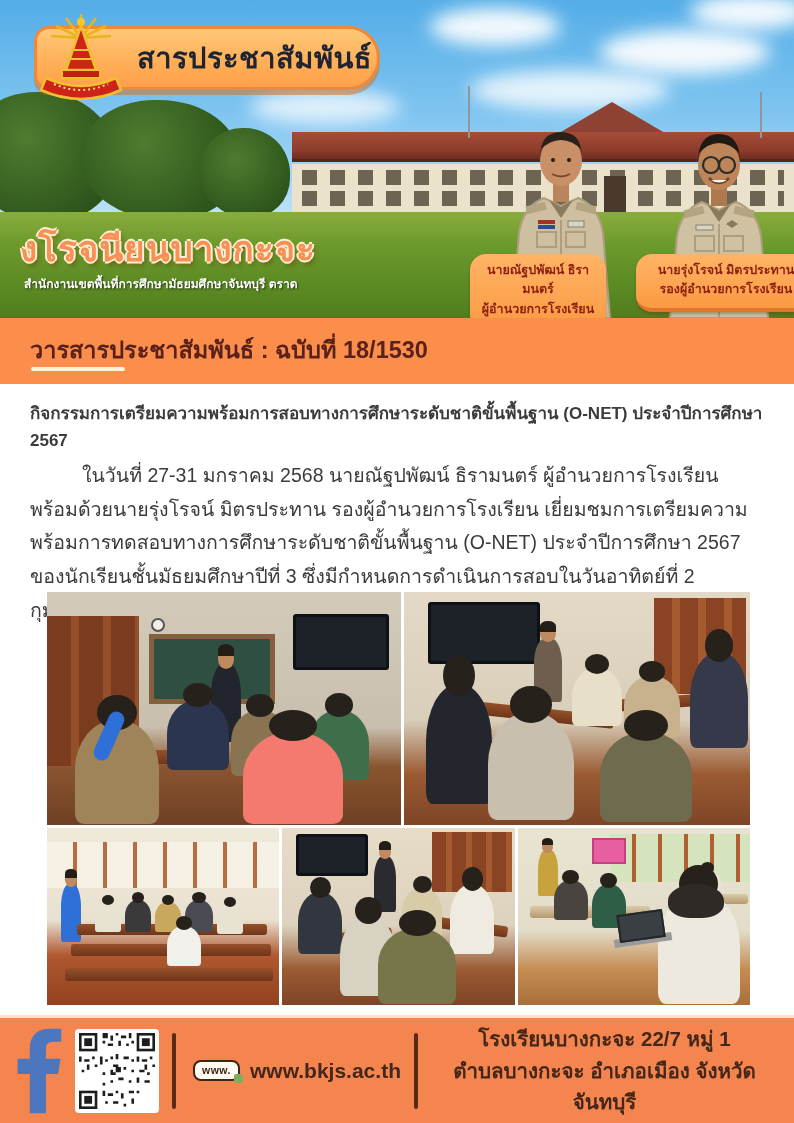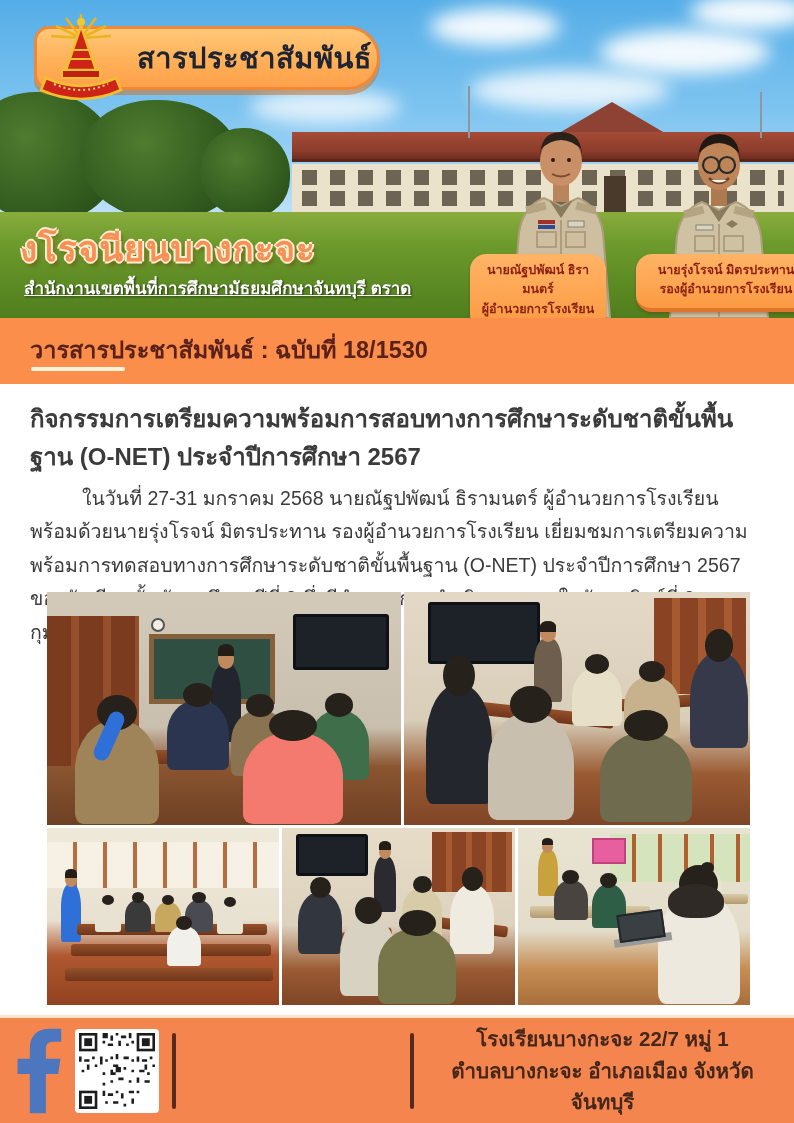--- a/index.html
+++ b/index.html
@@ -37,36 +37,36 @@
               background:linear-gradient(180deg,#FFC879 0%, #FFB058 55%, #FFA04B 100%);
               border:3px solid #EF8838; border-radius:16px 34px 34px 16px;
               box-shadow:0 5px 0 rgba(205,115,40,.55);
               display:flex; align-items:center; padding-left:100px;
               font-size:29px; font-weight:800; color:#1E2432; letter-spacing:.5px; }
 
   .school-name { position:absolute; left:20px; top:221px; z-index:6;
                  font-size:35px; font-weight:800; color:#F79055; letter-spacing:1px;
                  text-shadow:-2px 0 0 #FFEFD5, 2px 0 0 #FFEFD5, 0 -2px 0 #FFEFD5, 0 2px 0 #FFEFD5, 3px 4px 4px rgba(110,45,0,.45); }
   .district { position:absolute; left:24px; top:274px; z-index:6;
-              font-size:17px; font-weight:700; color:#FFFFFF; text-shadow:1px 1px 2px rgba(0,0,0,.65);text-decoration:underline; }
+              font-size:12px; font-weight:700; color:#FFFFFF; text-shadow:1px 1px 2px rgba(0,0,0,.65); }
 
   .person { position:absolute; z-index:5; }
   .nb { position:absolute; z-index:6; width:136px; padding:7px 4px 8px;
         background:linear-gradient(180deg,#FFB466 0%, #FB9A43 100%);
         border-radius:16px; border-bottom:4px solid #E0752C; box-shadow:0 2px 3px rgba(100,40,0,.35);
         text-align:center; color:#8B1F12; font-weight:700; font-size:12.5px; line-height:1.55; }
 
   
   .issue-bar { position:absolute; top:318px; left:0; width:100%; height:66px; background:#FC8E4C; }
   .issue-text { position:absolute; left:30px; top:13px; font-size:23.5px; font-weight:800; color:#5A211B; }
   .issue-underline { position:absolute; left:31px; top:49px; width:94px; height:4px; background:#FFF3DC; border-radius:2px; }
 
   
   .article { position:absolute; top:384px; left:0; width:100%; padding:16px 30px 0 30px; background:#fff; }
-  .article h2 { font-size:24px; font-weight:700; color:#3B3B3B; line-height:1.6; }
+  .article h2 { font-size:17px; font-weight:700; color:#3B3B3B; line-height:1.6; }
   .article p { font-size:19.5px; font-weight:400; color:#3B3B3B; line-height:1.72; margin-top:5px; text-indent:52px; }
 
   
   .collage { position:absolute; top:592px; left:47px; width:703px; z-index:1; }
   .prow { display:flex; gap:3px; }
   .prow1 { height:233px; margin-bottom:3px; }
   .prow2 { height:177px; }
   .photo { position:relative; overflow:hidden; background:#D8CFBE; }
   .stu { position:absolute; border-radius:48% 48% 10% 10%; }
   .stu::before { content:""; position:absolute; top:-24%; left:26%; width:48%; height:34%;
@@ -306,20 +306,24 @@
         <g fill="#1D1D1D">
           <rect x="2" y="2" width="3" height="3"></rect>
             <rect x="24" y="2" width="3" height="3"></rect>
             <rect x="2" y="24" width="3" height="3"></rect>
           <path d="M9 0h2v2H9zM12 1h1v2h-1zM14 0h1v1h-1zM16 1h2v1h-2zM19 0h1v2h-1zM9 3h1v1H9zM11 4h2v1h-2zM15 3h1v2h-1zM18 4h1v1h-1zM20 3h1v1h-1zM0 9h1v2H0zM2 10h2v1H2zM5 9h1v1H5zM8 9h1v3H8zM10 10h1v1h-1zM3 12h1v2H3zM6 12h1v1H6zM1 14h1v1H1zM22 9h1v2h-1zM24 10h2v1h-2zM27 9h1v1h-1zM25 12h1v2h-1zM28 12h1v1h-1zM23 14h2v1h-2zM26 15h1v1h-1zM9 22h1v2H9zM11 23h2v1h-2zM14 22h1v1h-1zM16 23h1v2h-1zM19 22h2v1h-2zM10 26h1v1h-1zM13 26h2v1h-2zM17 27h1v1h-1zM20 25h1v2h-1zM22 22h1v1h-1zM9 19h1v1H9zM12 18h1v1h-1zM15 17h2v1h-2zM19 18h1v1h-1zM22 17h1v2h-1zM25 18h2v1h-2zM9 15h1v1H9zM12 14h1v2h-1zM17 13h1v1h-1zM20 14h1v1h-1zM12 9h1v1h-1zM14 8h1v2h-1zM17 9h2v1h-2zM20 10h1v1h-1zM13 12h2v1h-2zM14 13h2v2h-2zM13 15h1v1h-1z"></path>
         </g>
       </svg>
     </div>
     <div class="vdiv"></div>
     <div class="contact">
+      <div class="crow">
+        <span class="wpill">www.</span>
+        <span>www.bkjs.ac.th</span>
+      </div>
     </div>
     <div class="vdiv"></div>
     <div class="addr">
       <div>โรงเรียนบางกะจะ 22/7 หมู่ 1</div>
       <div>ตำบลบางกะจะ อำเภอเมือง จังหวัดจันทบุรี</div>
     </div>
   </footer>
 
 </div>
 

